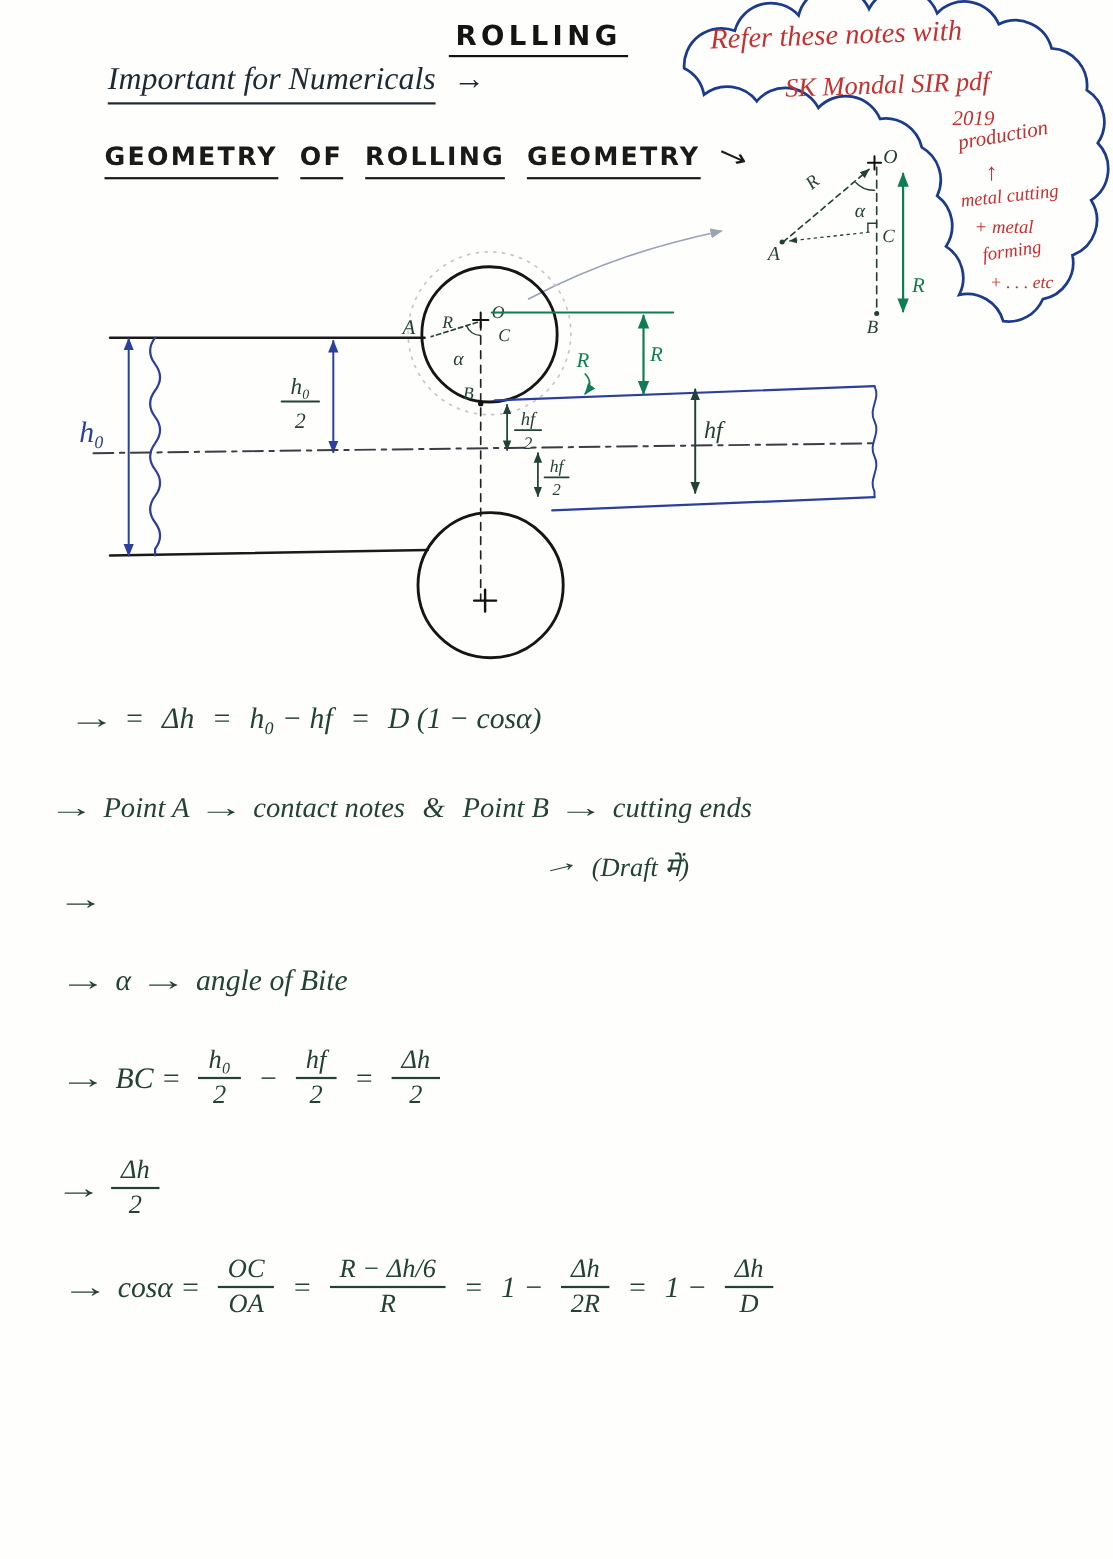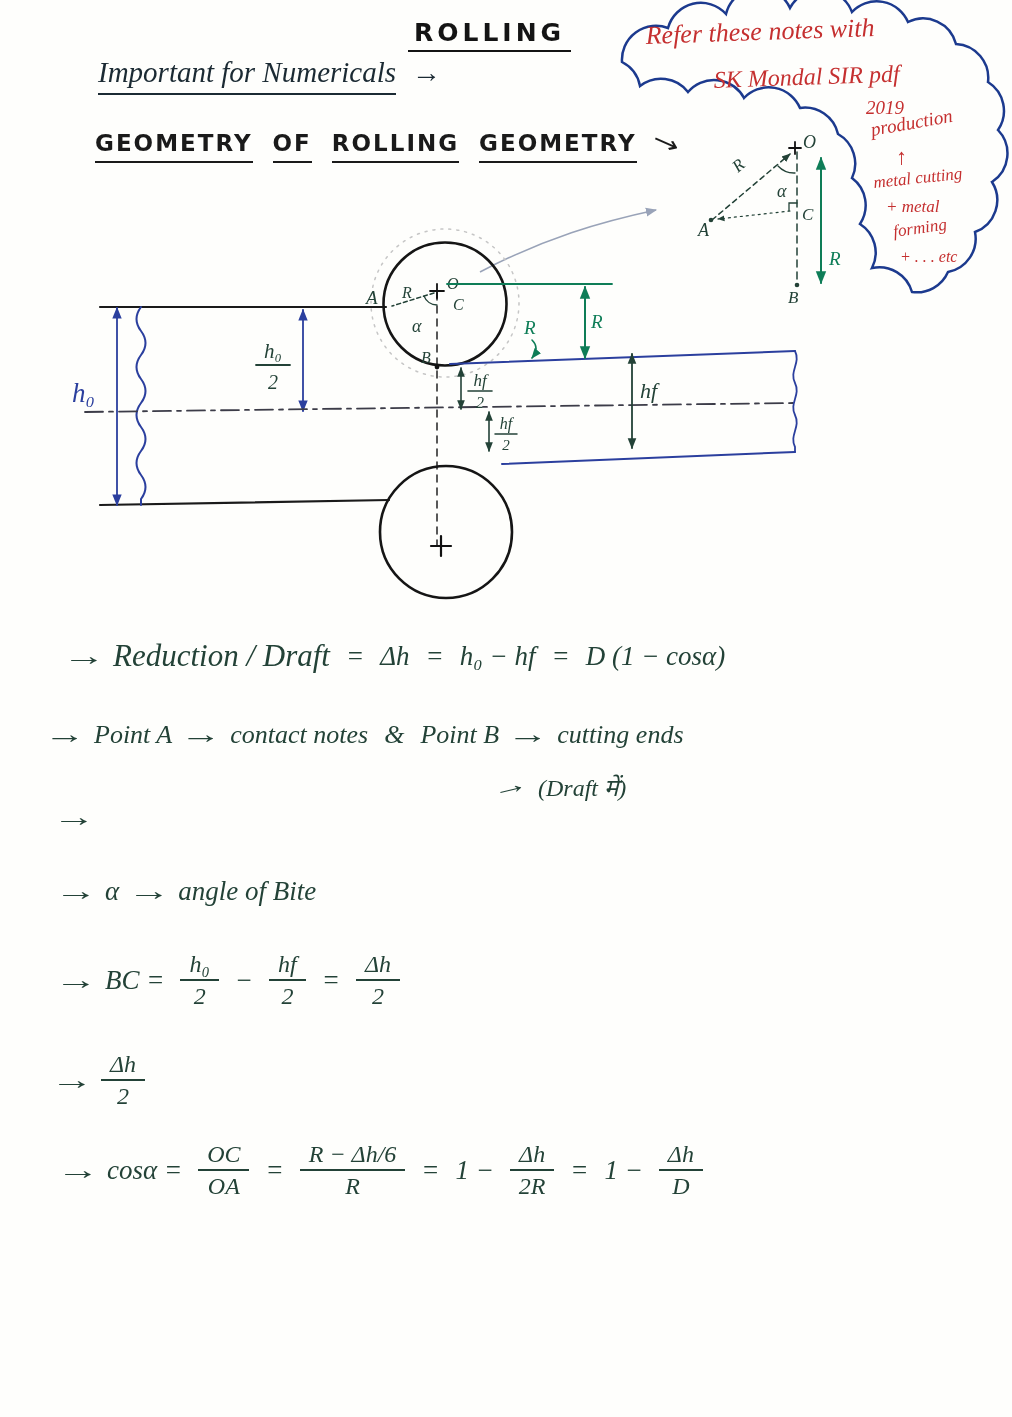--- a/index.html
+++ b/index.html
@@ -163,21 +163,20 @@
       <line x1="495" y1="434" x2="517" y2="434" stroke="#234237" stroke-width="1.5"></line>
       <text x="506" y="450" font-size="15" text-anchor="middle">2</text>
 
       <line x1="632" y1="354" x2="632" y2="448" stroke="#234237" stroke-width="1.8" marker-start="url(#mk)" marker-end="url(#mk)"></line>
       <text x="640" y="398" font-size="22">hf</text>
     </g>
   </svg>
 
   <div class="fline" style="left:70px;top:638px">
     <span class="arr">→</span>
-    <span class="big">Reduction / Draft</span>
     <span>=</span>
     <span>Δh</span>
     <span>=</span>
     <span>h₀ − hf</span>
     <span>=</span>
     <span>D (1 − cosα)</span>
   </div>
 
   <div class="fline" style="left:52px;top:720px;font-size:26px">
     <span class="arr">→</span>

